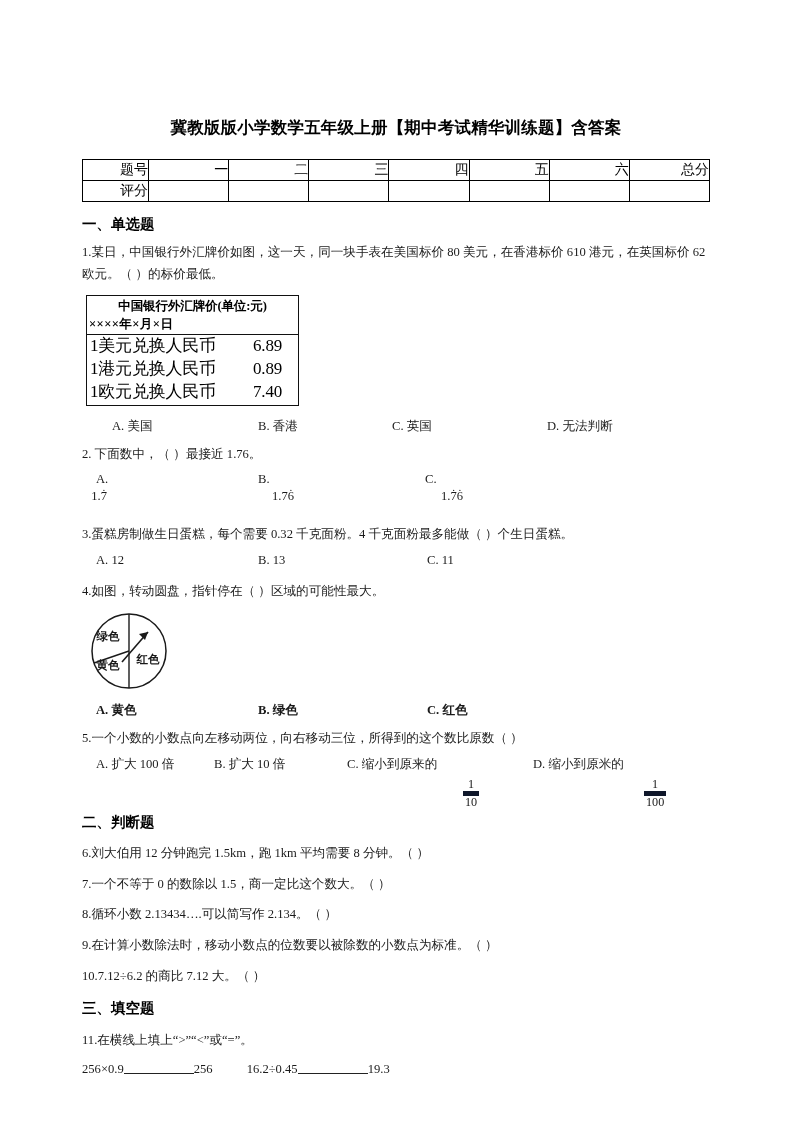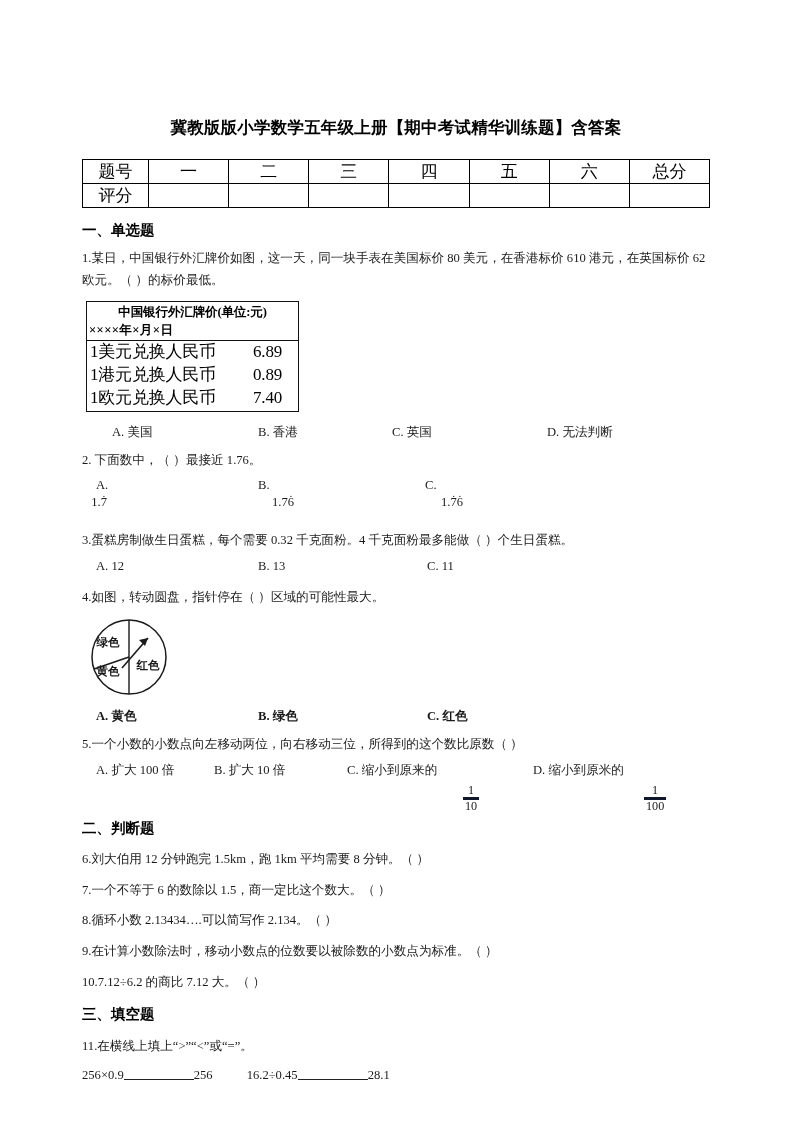--- a/index.html
+++ b/index.html
@@ -43,22 +43,22 @@
   
   .score-table {
     border-collapse: collapse;
     margin-top: 21px;
     width: 628px;
     table-layout: fixed;
   }
   .score-table td {
     border: 1px solid #000;
     height: 20px;
-    text-align: center;
-    font-size: 17px;
+    text-align: right;
+    font-size: 14px;
     font-family: "Liberation Serif", "DejaVu Serif", serif;
     padding: 0;
   }
   .score-table td.hd { width: 65px; }
 
   
   .section-head {
     font-weight: bold;
     font-size: 14.5px;
     margin-top: 12px;
@@ -111,21 +111,21 @@
 
   
   .frac {
     display: inline-block;
     vertical-align: middle;
     text-align: center;
     font-size: 12.2px;
     line-height: 1.12;
   }
   .frac .num { display: block; padding: 0 2px; }
-  .frac .den { display: block; border-top: 3px solid #0f172a; padding: 0 2px; }
+  .frac .den { display: block; border-top: 5px solid #0f172a; padding: 0 2px; }
 
   
   .fx-box {
     position: relative;
     margin-top: 10px;
     margin-left: 4px;
     width: 213px;
     border: 1.4px solid #111;
     box-sizing: border-box;
     font-family: "Liberation Serif", "DejaVu Serif", serif;
@@ -314,27 +314,27 @@
         <span class="frac">
           <span class="num">1</span>
           <span class="den">100</span>
         </span>
       </span>
     </div>
 
     <div class="section-head" style="margin-top:12px;">二、判断题</div>
 
     <div class="q" style="margin-top:11px;">6.刘大伯用 12 分钟跑完 1.5km，跑 1km 平均需要 8 分钟。（    ）</div>
-    <div class="q">7.一个不等于 6 的数除以 1.5，商一定比这个数大。（    ）</div>
+    <div class="q">7.一个不等于 0 的数除以 1.5，商一定比这个数大。（    ）</div>
     <div class="q">8.循环小数 2.13434….可以简写作 2.134。（    ）</div>
     <div class="q">9.在计算小数除法时，移动小数点的位数要以被除数的小数点为标准。（    ）</div>
     <div class="q">10.7.12÷6.2 的商比 7.12 大。（    ）</div>
 
     <div class="section-head" style="margin-top:11px;">三、填空题</div>
 
     <div class="q" style="margin-top:11px;">11.在横线上填上“&gt;”“&lt;”或“=”。</div>
 
     <div class="fill-row">
-      <span>256×0.9</span><span class="blank"></span><span>256</span><span class="gap-wide"></span><span>16.2÷0.45</span><span class="blank"></span><span>28.1</span>
+      <span>256×0.9</span><span class="blank"></span><span>256</span><span class="gap-wide"></span><span>16.2÷0.45</span><span class="blank"></span><span>19.3</span>
     </div>
 
   </div>
 </div>
 
 </body></html>

